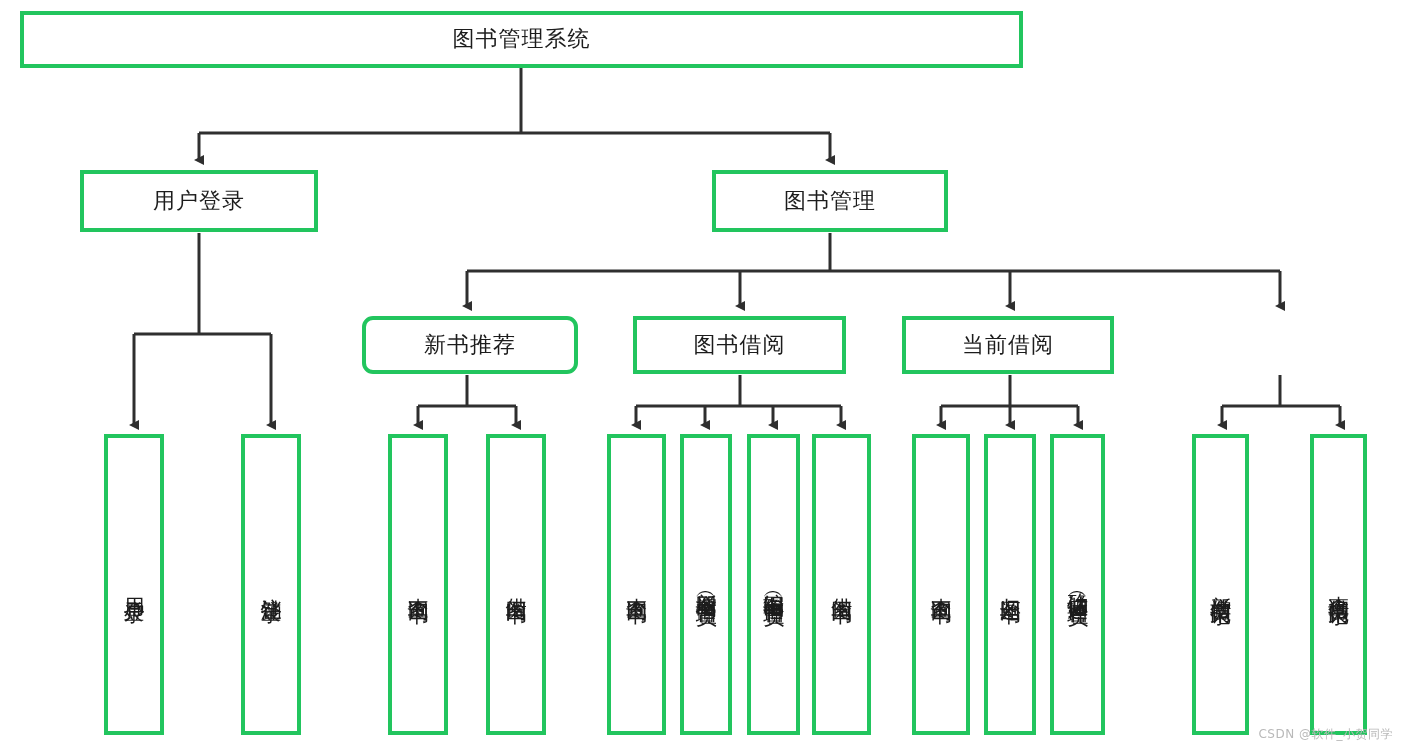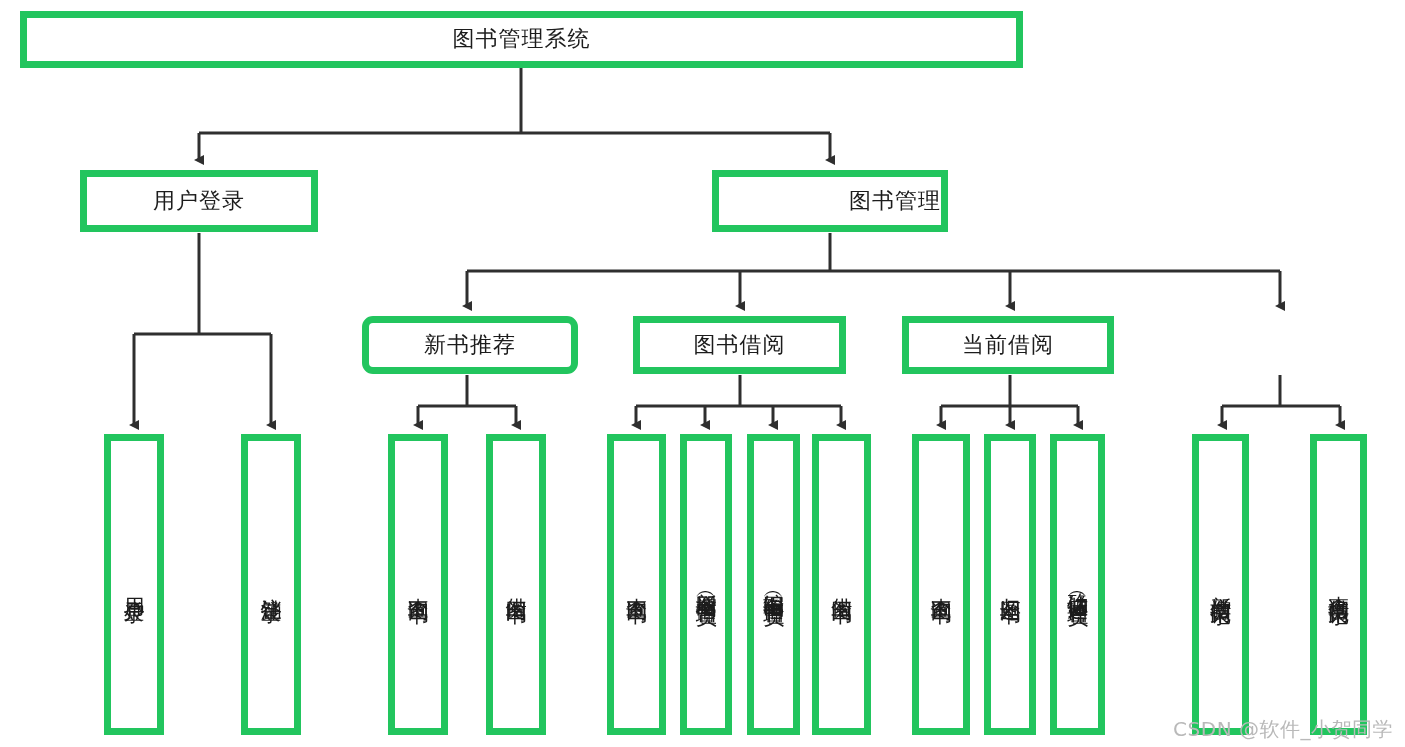--- a/index.html
+++ b/index.html
@@ -13,21 +13,21 @@
   #canvas {
     position: relative;
     width: 1405px;
     height: 747px;
     background: #ffffff;
     overflow: hidden;
   }
   .node {
     position: absolute;
     box-sizing: border-box;
-    border: 7px solid #22c55e;
+    border: 4px solid #22c55e;
     background: #ffffff;
     display: flex;
     align-items: center;
     justify-content: center;
     color: #1c1c1c;
     z-index: 2;
   }
   .node.horiz {
     font-size: 22px;
     letter-spacing: 1px;
@@ -54,21 +54,21 @@
     left: 0;
     top: 0;
     width: 1405px;
     height: 747px;
     z-index: 1;
   }
   .watermark {
     position: absolute;
     right: 12px;
     bottom: 4px;
-    font-size: 20px;
+    font-size: 12px;
     color: #b9b9b9;
     z-index: 3;
     white-space: nowrap;
     letter-spacing: 0.5px;
   }
 </style>
 </head>
 <body>
 
 <div id="canvas">
@@ -123,21 +123,21 @@
     </g>
   </svg>
 
   <div class="node horiz" style="left:20px; top:11px; width:1003px; height:57px;">
     <span>图书管理系统</span>
   </div>
 
   <div class="node horiz" style="left:80px; top:170px; width:238px; height:62px;">
     <span>用户登录</span>
   </div>
-  <div class="node horiz" style="left:712px; top:170px; width:236px; height:62px;justify-content:flex-end;">
+  <div class="node horiz" style="left:712px; top:170px; width:236px; height:62px;">
     <span>图书管理</span>
   </div>
 
   <div class="node horiz" style="left:362px; top:316px; width:216px; height:58px;border-radius:11px;">
     <span>新书推荐</span>
   </div>
   <div class="node horiz" style="left:633px; top:316px; width:213px; height:58px;">
     <span>图书借阅</span>
   </div>
   <div class="node horiz" style="left:902px; top:316px; width:212px; height:58px;">

